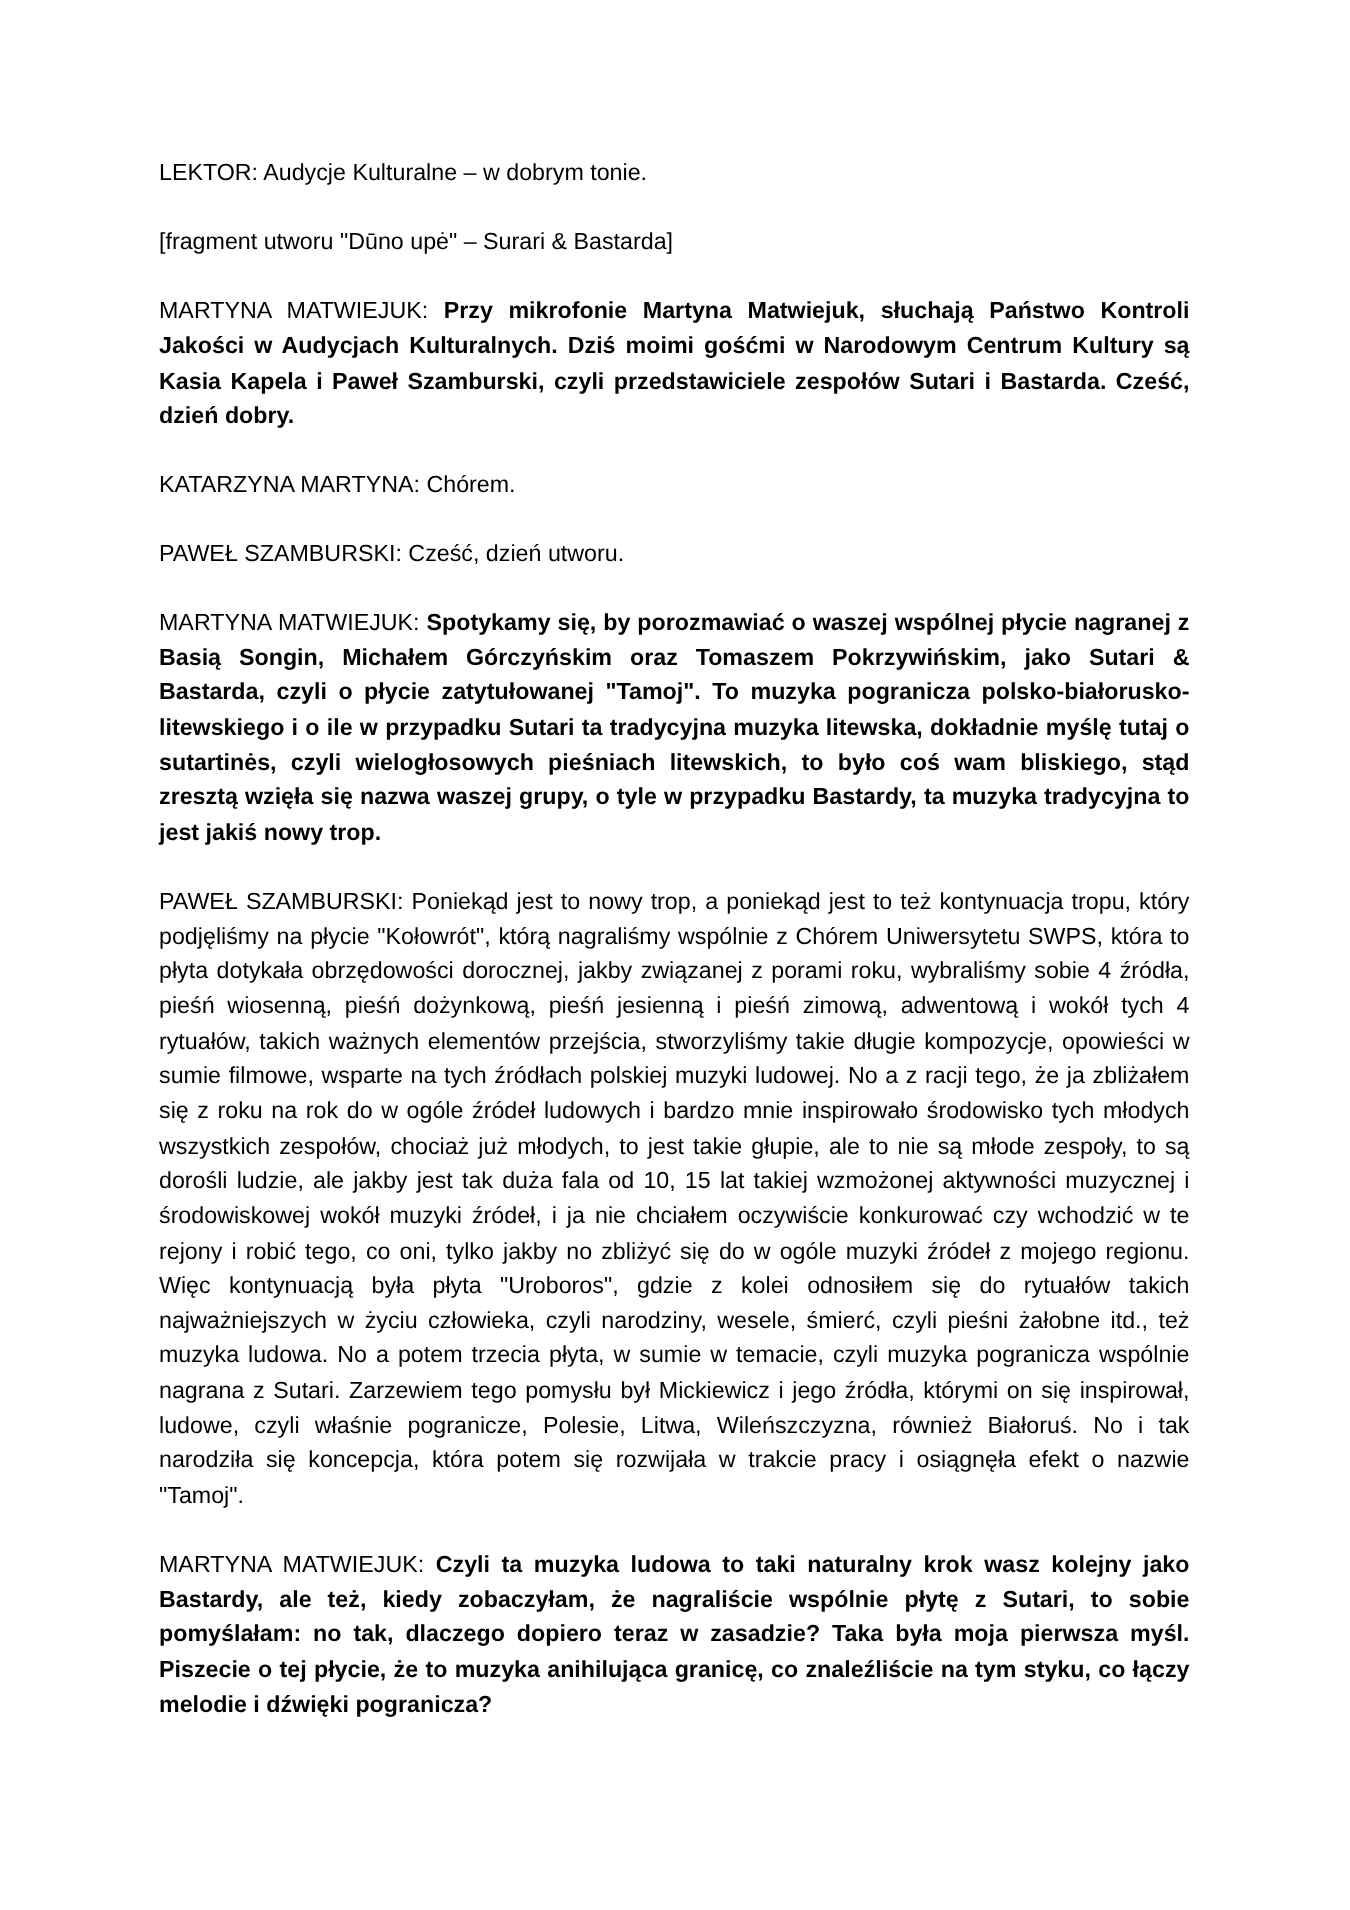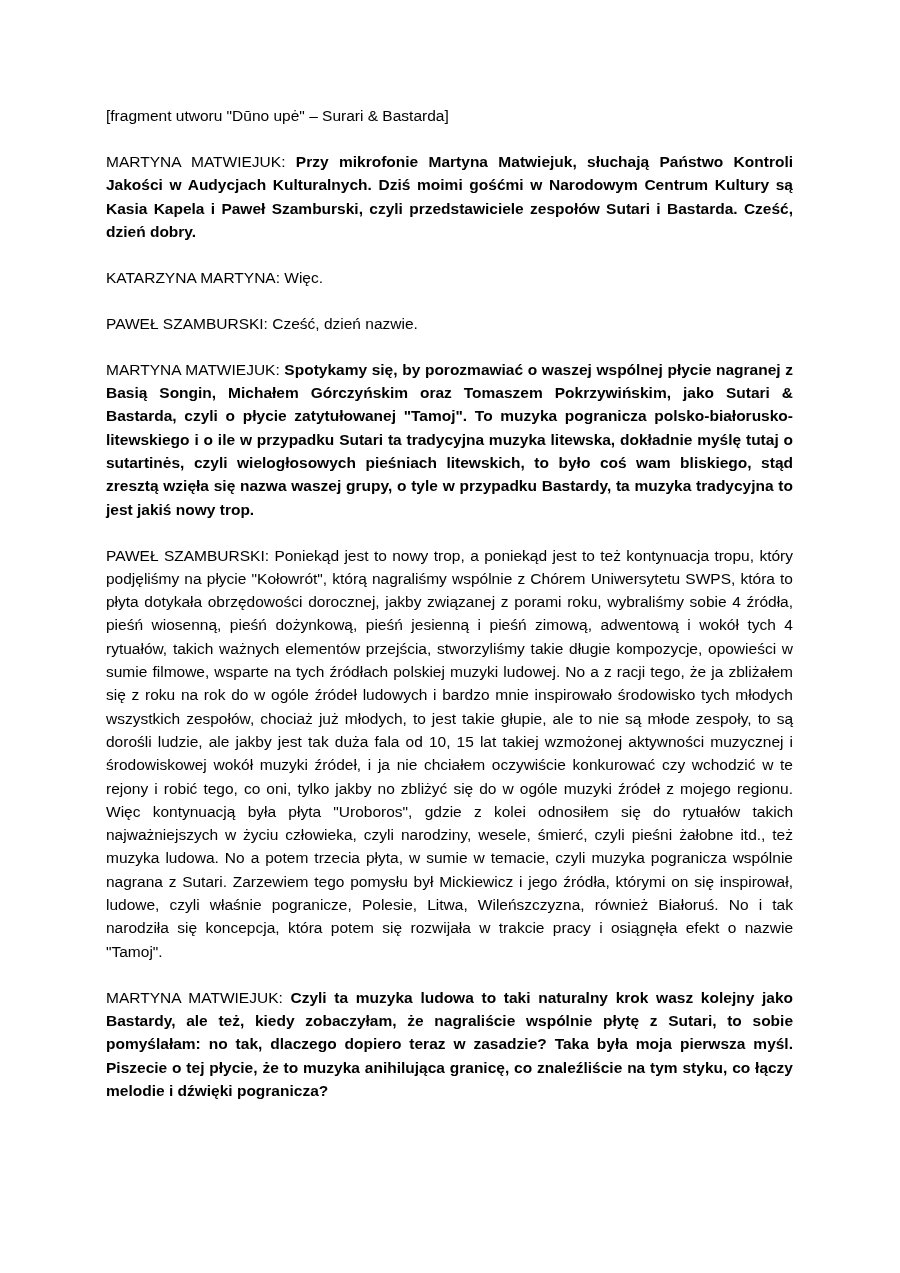--- a/index.html
+++ b/index.html
@@ -31,28 +31,29 @@
   }
   .speech-bold {
     font-weight: bold;
   }
 </style>
 </head>
 <body>
 
 <div class="doc-page">
   <div id="transcript-container">
+  <p class="transcript-paragraph"><span class="speaker">LEKTOR: </span><span class="speech">Audycje Kulturalne – w dobrym tonie.</span></p>
 
   <p class="transcript-paragraph"><span class="speech">[fragment utworu "Dūno upė" – Surari &amp; Bastarda]</span></p>
 
   <p class="transcript-paragraph"><span class="speaker">MARTYNA MATWIEJUK: </span><span class="speech speech-bold">Przy mikrofonie Martyna Matwiejuk, słuchają Państwo Kontroli Jakości w Audycjach Kulturalnych. Dziś moimi gośćmi w Narodowym Centrum Kultury są Kasia Kapela i Paweł Szamburski, czyli przedstawiciele zespołów Sutari i Bastarda. Cześć, dzień dobry.</span></p>
 
-  <p class="transcript-paragraph"><span class="speaker">KATARZYNA MARTYNA: </span><span class="speech">Więc.</span></p>
+  <p class="transcript-paragraph"><span class="speaker">KATARZYNA MARTYNA: </span><span class="speech">Chórem.</span></p>
 
-  <p class="transcript-paragraph"><span class="speaker">PAWEŁ SZAMBURSKI: </span><span class="speech">Cześć, dzień nazwie.</span></p>
+  <p class="transcript-paragraph"><span class="speaker">PAWEŁ SZAMBURSKI: </span><span class="speech">Cześć, dzień utworu.</span></p>
 
   <p class="transcript-paragraph"><span class="speaker">MARTYNA MATWIEJUK: </span><span class="speech speech-bold">Spotykamy się, by porozmawiać o waszej wspólnej płycie nagranej z Basią Songin, Michałem Górczyńskim oraz Tomaszem Pokrzywińskim, jako Sutari &amp; Bastarda, czyli o płycie zatytułowanej "Tamoj". To muzyka pogranicza polsko-białorusko-litewskiego i o ile w przypadku Sutari ta tradycyjna muzyka litewska, dokładnie myślę tutaj o sutartinės, czyli wielogłosowych pieśniach litewskich, to było coś wam bliskiego, stąd zresztą wzięła się nazwa waszej grupy, o tyle w przypadku Bastardy, ta muzyka tradycyjna to jest jakiś nowy trop.</span></p>
 
   <p class="transcript-paragraph"><span class="speaker">PAWEŁ SZAMBURSKI: </span><span class="speech">Poniekąd jest to nowy trop, a poniekąd jest to też kontynuacja tropu, który podjęliśmy na płycie "Kołowrót", którą nagraliśmy wspólnie z Chórem Uniwersytetu SWPS, która to płyta dotykała obrzędowości dorocznej, jakby związanej z porami roku, wybraliśmy sobie 4 źródła, pieśń wiosenną, pieśń dożynkową, pieśń jesienną i pieśń zimową, adwentową i wokół tych 4 rytuałów, takich ważnych elementów przejścia, stworzyliśmy takie długie kompozycje, opowieści w sumie filmowe, wsparte na tych źródłach polskiej muzyki ludowej. No a z racji tego, że ja zbliżałem się z roku na rok do w ogóle źródeł ludowych i bardzo mnie inspirowało środowisko tych młodych wszystkich zespołów, chociaż już młodych, to jest takie głupie, ale to nie są młode zespoły, to są dorośli ludzie, ale jakby jest tak duża fala od 10, 15 lat takiej wzmożonej aktywności muzycznej i środowiskowej wokół muzyki źródeł, i ja nie chciałem oczywiście konkurować czy wchodzić w te rejony i robić tego, co oni, tylko jakby no zbliżyć się do w ogóle muzyki źródeł z mojego regionu. Więc kontynuacją była płyta "Uroboros", gdzie z kolei odnosiłem się do rytuałów takich najważniejszych w życiu człowieka, czyli narodziny, wesele, śmierć, czyli pieśni żałobne itd., też muzyka ludowa. No a potem trzecia płyta, w sumie w temacie, czyli muzyka pogranicza wspólnie nagrana z Sutari. Zarzewiem tego pomysłu był Mickiewicz i jego źródła, którymi on się inspirował, ludowe, czyli właśnie pogranicze, Polesie, Litwa, Wileńszczyzna, również Białoruś. No i tak narodziła się koncepcja, która potem się rozwijała w trakcie pracy i osiągnęła efekt o nazwie "Tamoj".</span></p>
 
   <p class="transcript-paragraph"><span class="speaker">MARTYNA MATWIEJUK: </span><span class="speech speech-bold">Czyli ta muzyka ludowa to taki naturalny krok wasz kolejny jako Bastardy, ale też, kiedy zobaczyłam, że nagraliście wspólnie płytę z Sutari, to sobie pomyślałam: no tak, dlaczego dopiero teraz w zasadzie? Taka była moja pierwsza myśl. Piszecie o tej płycie, że to muzyka anihilująca granicę, co znaleźliście na tym styku, co łączy melodie i dźwięki pogranicza?</span></p>
 </div>
 </div>
 
 </body></html>

